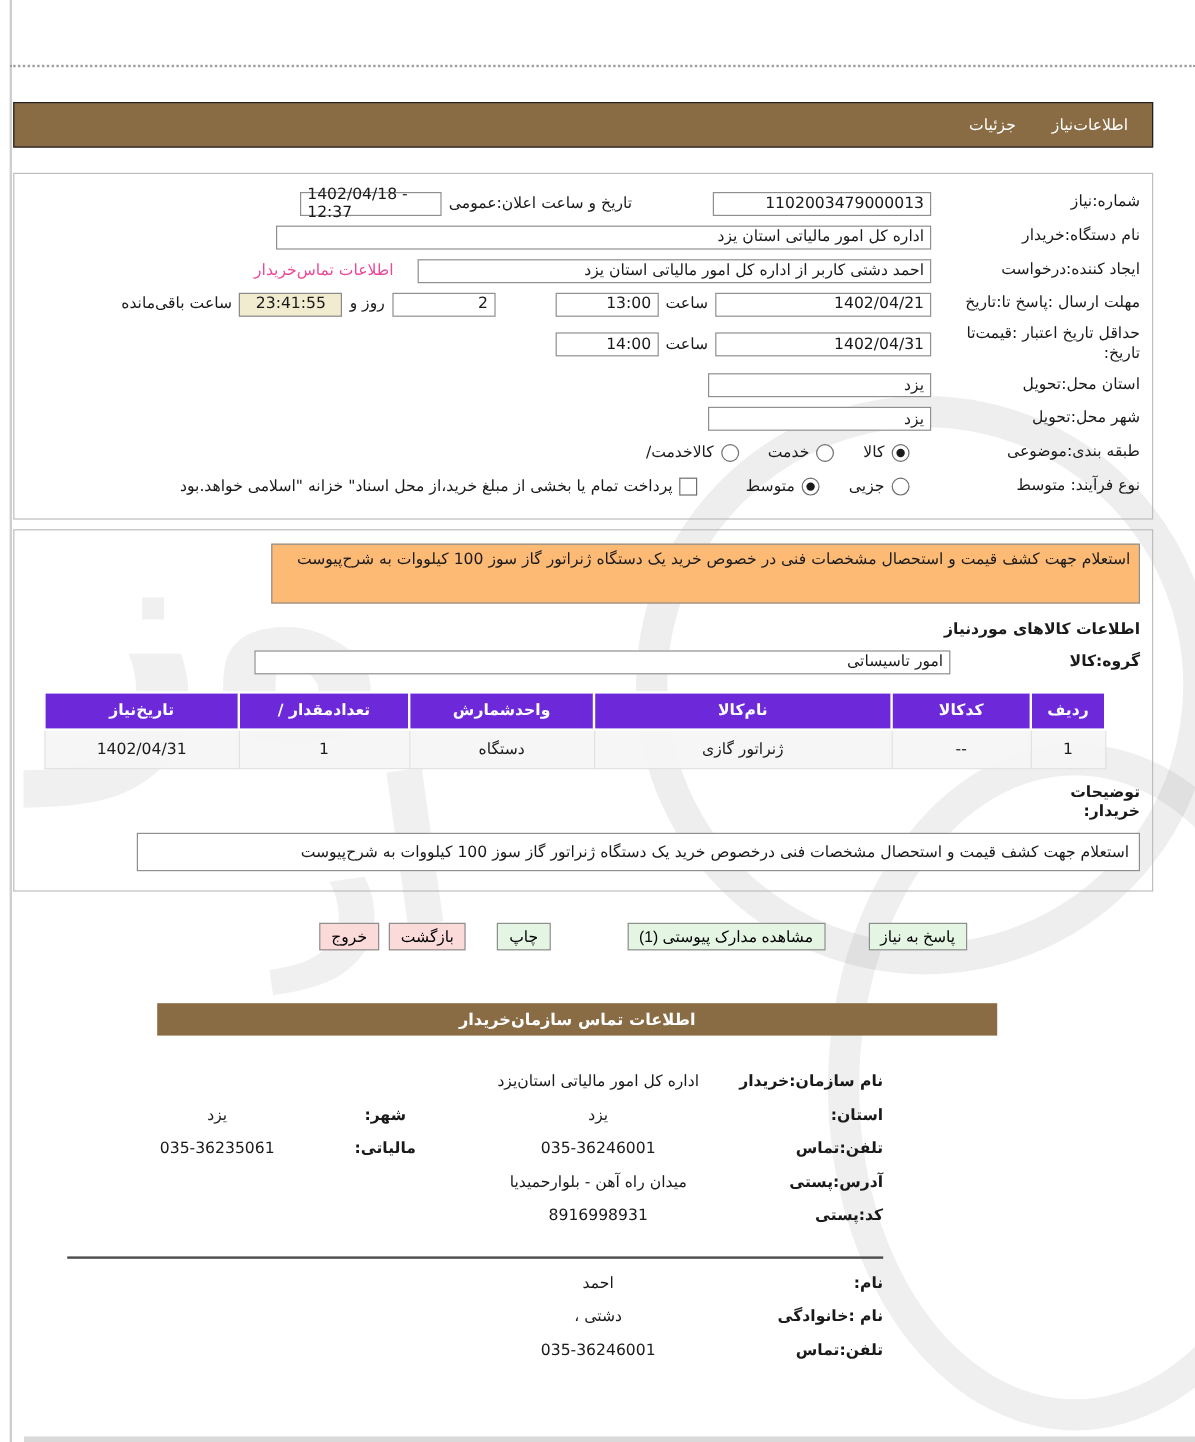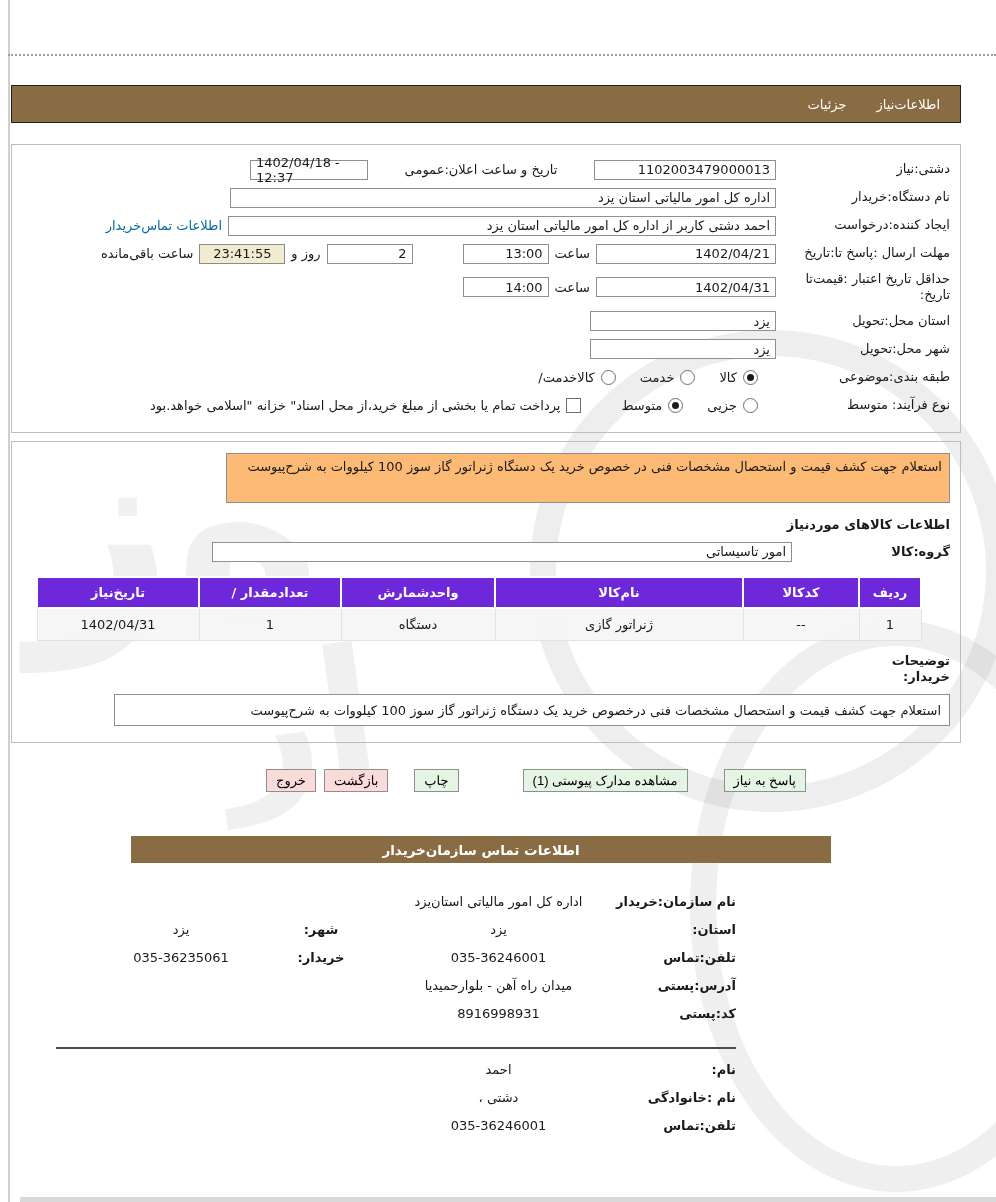--- a/index.html
+++ b/index.html
@@ -30,27 +30,27 @@
   .panel{border:1px solid #bdbdbd;background:transparent;margin-top:21px;padding:7px 10px 9px 10px;}
 
   .frow{display:flex;align-items:center;margin:7px 0;min-height:21px;gap:6px;}
   .flabel{width:168px;flex:none;text-align:right;line-height:1.25;}
   .ibox{border:1px solid #8f8f8f;background:#fff;height:20px;display:flex;align-items:center;padding:0 5px;box-sizing:border-box;}
   .v-rtl{justify-content:flex-start;}
   .v-ltr{direction:ltr;justify-content:flex-end;}
   .w-num{width:182px;}
   .w-date{width:118px;}
   .w-wide{width:546px;}
-  .w-creator{width:548px;}
+  .w-creator{width:428px;}
   .w-date2{width:180px;}
   .w-time{width:86px;}
   .w-days{width:86px;margin-right:44px;}
   .w-city{width:186px;}
   .countdown{background:#f1ecd0;border:1px solid #8a8a8a;width:86px;height:20px;display:flex;align-items:center;justify-content:center;direction:ltr;box-sizing:border-box;}
-  .link{color:#0369a1;margin-right:0;cursor:pointer;}
+  .link{color:#ec4899;margin-right:14px;cursor:pointer;}
 
   .radio{width:13px;height:13px;border:1px solid #6e6e6e;border-radius:50%;background:#fff;position:relative;flex:none;display:inline-block;}
   .radio.sel::after{content:"";position:absolute;left:3px;top:3px;right:3px;bottom:3px;background:#1a1a1a;border-radius:50%;}
   .checkbox{width:13px;height:13px;border:1px solid #6e6e6e;background:#fff;flex:none;display:inline-block;}
   .opt{display:flex;align-items:center;gap:6px;margin-right:18px;}
   .opt-gap{margin-right:34px;}
 
   
   .desc-row{display:flex;margin:4px 0 10px 0;gap:8px;}
   .desc-label{width:150px;flex:none;font-weight:bold;text-align:right;padding-top:8px;}
@@ -105,23 +105,23 @@
   <div class="content">
 
     <div class="tabbar">
       <span class="tab">اطلاعات‌نیاز</span>
       <span class="tab">جزئیات</span>
     </div>
 
     <div class="panel">
 
       <div class="frow">
-        <div class="flabel">دشتی:نیاز</div>
+        <div class="flabel">شماره:نیاز</div>
         <div class="ibox v-ltr w-num">1102003479000013</div>
-        <div style="width:214px;text-align:center;">تاریخ و ساعت اعلان:عمومی</div>
+        <div style="width:214px;text-align:left;">تاریخ و ساعت اعلان:عمومی</div>
         <div class="ibox v-ltr w-date">1402/04/18 - 12:37</div>
       </div>
 
       <div class="frow">
         <div class="flabel">نام دستگاه:خریدار</div>
         <div class="ibox v-rtl w-wide">اداره کل امور مالیاتی استان یزد</div>
       </div>
 
       <div class="frow">
         <div class="flabel">ایجاد کننده:درخواست</div>
@@ -254,21 +254,21 @@
         <div class="crow">
           <div class="clabel">استان:</div>
           <div class="cval">یزد</div>
           <div class="clabel2">شهر:</div>
           <div class="cval2">یزد</div>
         </div>
 
         <div class="crow">
           <div class="clabel">تلفن:تماس</div>
           <div class="cval num">035-36246001</div>
-          <div class="clabel2">خریدار:</div>
+          <div class="clabel2">مالیاتی:</div>
           <div class="cval2 num">035-36235061</div>
         </div>
 
         <div class="crow">
           <div class="clabel">آدرس:پستی</div>
           <div class="cval">میدان راه آهن - بلوارحمیدیا</div>
         </div>
 
         <div class="crow">
           <div class="clabel">کد:پستی</div>

